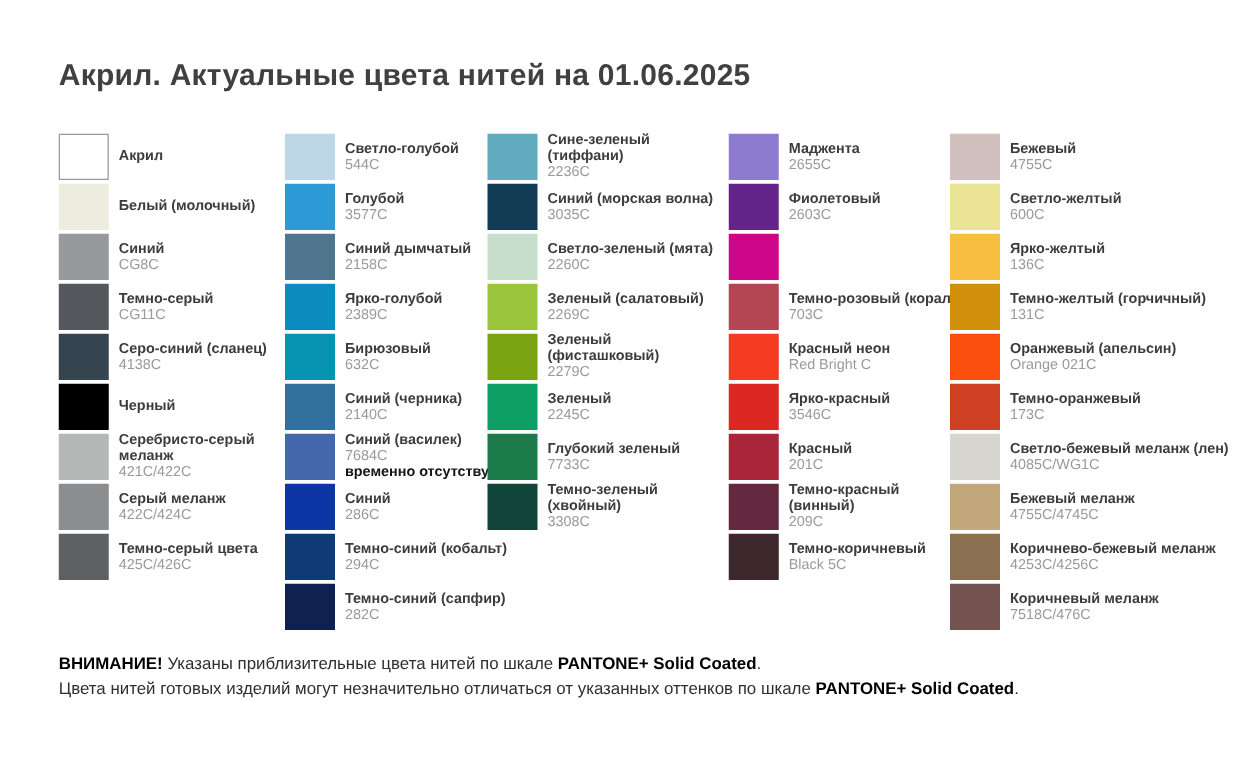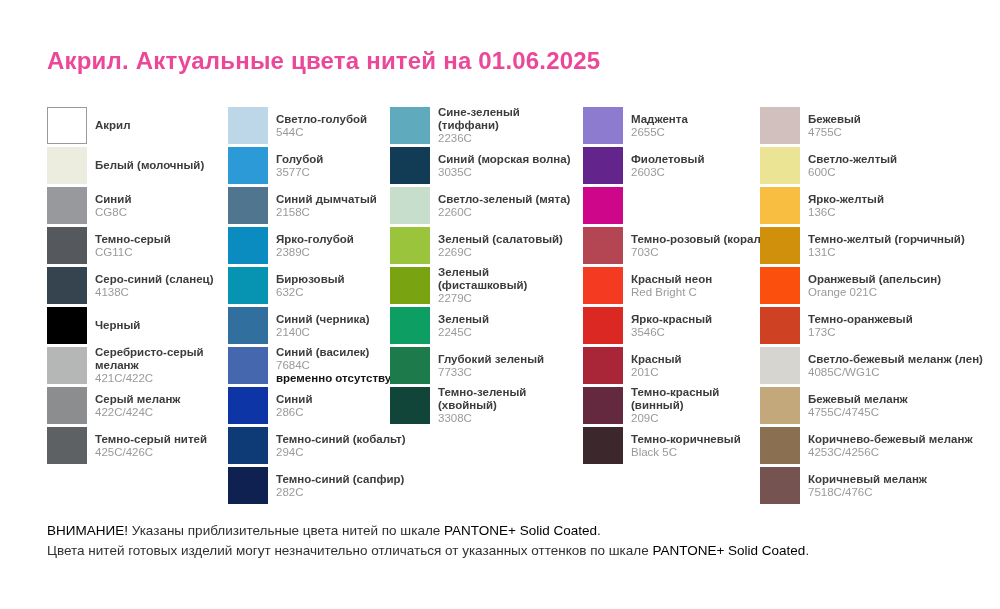--- a/index.html
+++ b/index.html
@@ -4,21 +4,21 @@
 <style>
   html,body{margin:0;padding:0;}
   body{
     width:1000px;height:609px;background:#ffffff;
     font-family:"Liberation Sans",sans-serif;
     position:relative;overflow:hidden;
   }
   .page{position:absolute;inset:0;}
   .title{
     position:absolute;left:47px;top:47px;
-    font-size:24px;font-weight:bold;color:#ec4899;letter-spacing:.2px;
+    font-size:24px;font-weight:bold;color:#404040;letter-spacing:.2px;
   }
   .grid{position:absolute;left:0;top:107px;}
   .column{position:absolute;top:0;}
   .col-1{left:47px;}
   .col-2{left:228px;}
   .col-3{left:390px;}
   .col-4{left:583px;}
   .col-5{left:760px;}
   .row{height:40px;display:flex;align-items:flex-start;}
   .swatch{flex:0 0 40px;width:40px;height:37px;}
@@ -28,21 +28,21 @@
     display:flex;flex-direction:column;justify-content:center;
   }
   .col-5 .label{width:205px;}
   .name{font-size:11.5px;font-weight:bold;color:#3c3c3c;line-height:13px;}
   .code{font-size:11.5px;font-weight:normal;color:#9a9a9a;line-height:13px;}
   .note{font-size:11.5px;font-weight:bold;color:#141414;line-height:13px;}
   .footer{
     position:absolute;left:47px;top:521px;
     font-size:13.5px;color:#2f2f2f;line-height:19.5px;
   }
-  .footer .b{font-weight:normal;color:#000;}
+  .footer .b{font-weight:bold;color:#000;}
 </style>
 </head>
 <body>
 
 <div class="page">
   <div class="title">Акрил. Актуальные цвета нитей на 01.06.2025</div>
   <div class="grid">
       <div class="column col-1">
         <div class="row">
           <div class="swatch bordered" style="background: rgb(255, 255, 255);"></div>
@@ -93,21 +93,21 @@
         <div class="row">
           <div class="swatch" style="background: rgb(139, 141, 143);"></div>
           <div class="label">
             <div class="name">Серый меланж</div>
             <div class="code">422C/424C</div>
           </div>
         </div>
         <div class="row">
           <div class="swatch" style="background: rgb(93, 97, 100);"></div>
           <div class="label">
-            <div class="name">Темно-серый нитей</div>
+            <div class="name">Темно-серый цвета</div>
             <div class="code">425C/426C</div>
           </div>
         </div>
       </div>
       <div class="column col-2">
         <div class="row">
           <div class="swatch" style="background: rgb(189, 215, 232);"></div>
           <div class="label">
             <div class="name">Светло-голубой</div>
             <div class="code">544C</div>

